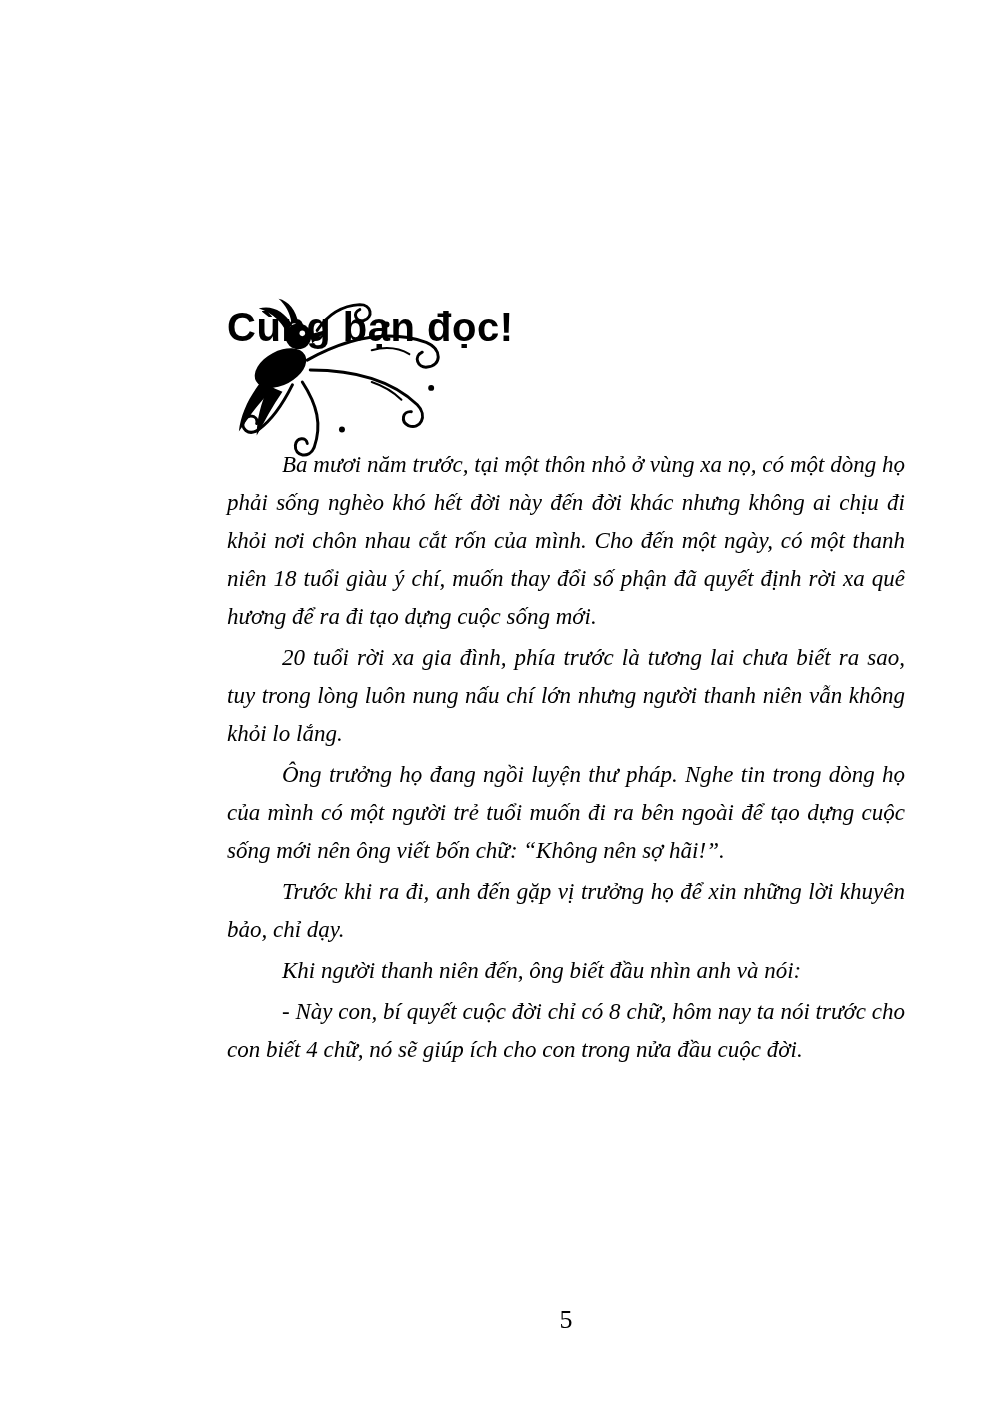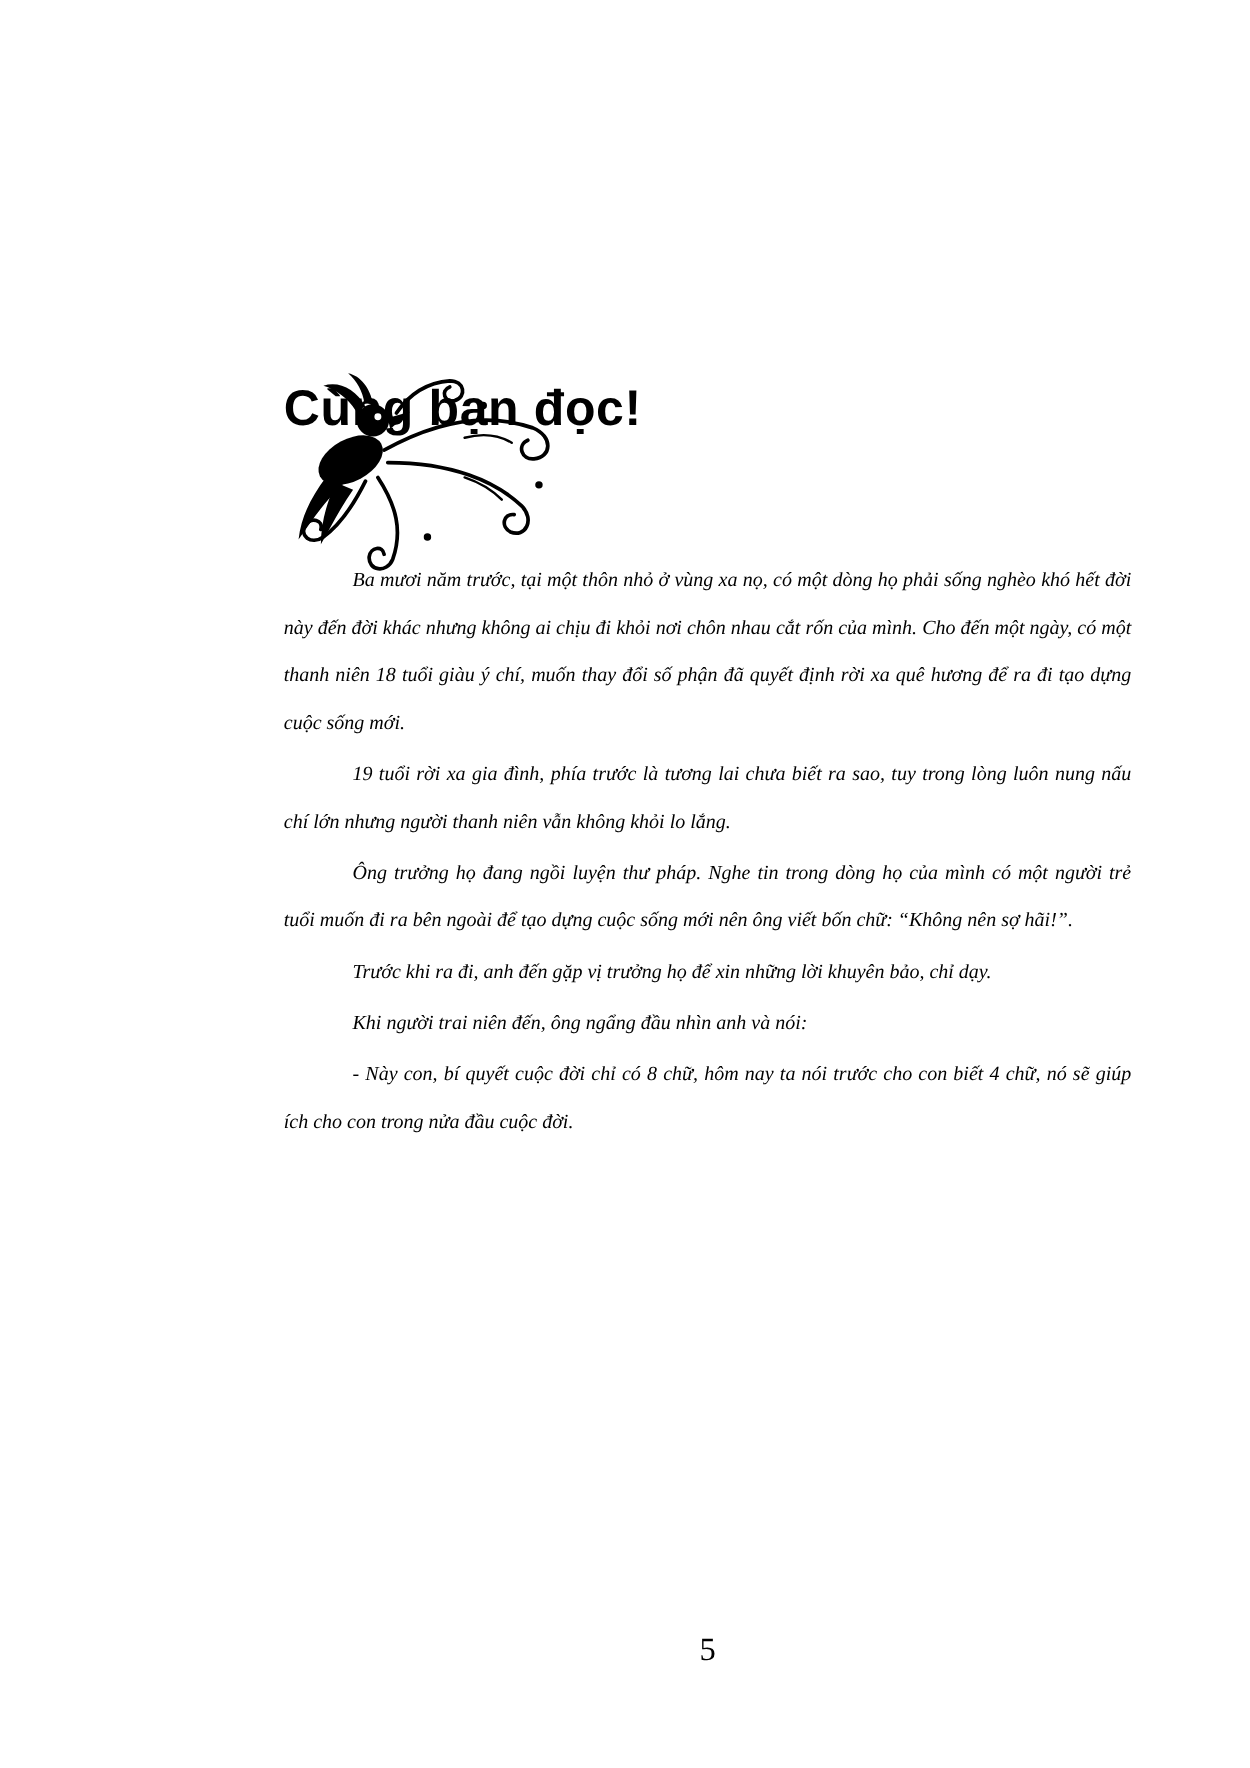--- a/index.html
+++ b/index.html
@@ -40,21 +40,21 @@
     margin: 6px 0 0 0;
     text-align: left;
     font-family: "Liberation Sans", sans-serif;
     font-weight: bold;
     font-size: 40px;
     line-height: 46px;
     letter-spacing: 0.5px;
   }
   .body-text p {
     margin: 0 0 3px 0;
-    font-size: 16px;
+    font-size: 23px;
     font-style: italic;
     line-height: 38px;
     text-align: justify;
     text-indent: 55px;
   }
   .page-number {
     position: absolute;
     left: 227px;
     width: 678px;
     top: 1305px;
@@ -94,23 +94,23 @@
             <circle cx="120" cy="140" r="3"></circle>
           </g>
           <circle cx="80" cy="43" r="2.8" fill="#fff"></circle>
         </svg>
       </div>
       <h1 class="title">Cùng bạn đọc!</h1>
     </div>
 
     <div class="body-text">
       <p>Ba mươi năm trước, tại một thôn nhỏ ở vùng xa nọ, có một dòng họ phải sống nghèo khó hết đời này đến đời khác nhưng không ai chịu đi khỏi nơi chôn nhau cắt rốn của mình. Cho đến một ngày, có một thanh niên 18 tuổi giàu ý chí, muốn thay đổi số phận đã quyết định rời xa quê hương để ra đi tạo dựng cuộc sống mới.</p>
-      <p>19 tuổi rời xa gia đình, phía trước là tương lai chưa biết ra sao, tuy trong lòng luôn nung nấu chí lớn nhưng người thanh niên vẫn không khỏi lo lắng.</p>
+      <p>20 tuổi rời xa gia đình, phía trước là tương lai chưa biết ra sao, tuy trong lòng luôn nung nấu chí lớn nhưng người thanh niên vẫn không khỏi lo lắng.</p>
       <p>Ông trưởng họ đang ngồi luyện thư pháp. Nghe tin trong dòng họ của mình có một người trẻ tuổi muốn đi ra bên ngoài để tạo dựng cuộc sống mới nên ông viết bốn chữ: “Không nên sợ hãi!”.</p>
       <p>Trước khi ra đi, anh đến gặp vị trưởng họ để xin những lời khuyên bảo, chỉ dạy.</p>
-      <p>Khi người trai niên đến, ông ngẩng đầu nhìn anh và nói:</p>
+      <p>Khi người thanh niên đến, ông biết đầu nhìn anh và nói:</p>
       <p>- Này con, bí quyết cuộc đời chỉ có 8 chữ, hôm nay ta nói trước cho con biết 4 chữ, nó sẽ giúp ích cho con trong nửa đầu cuộc đời.</p>
     </div>
 
   </div>
 
   <div class="page-number">5</div>
 </div>
 
 </body></html>

